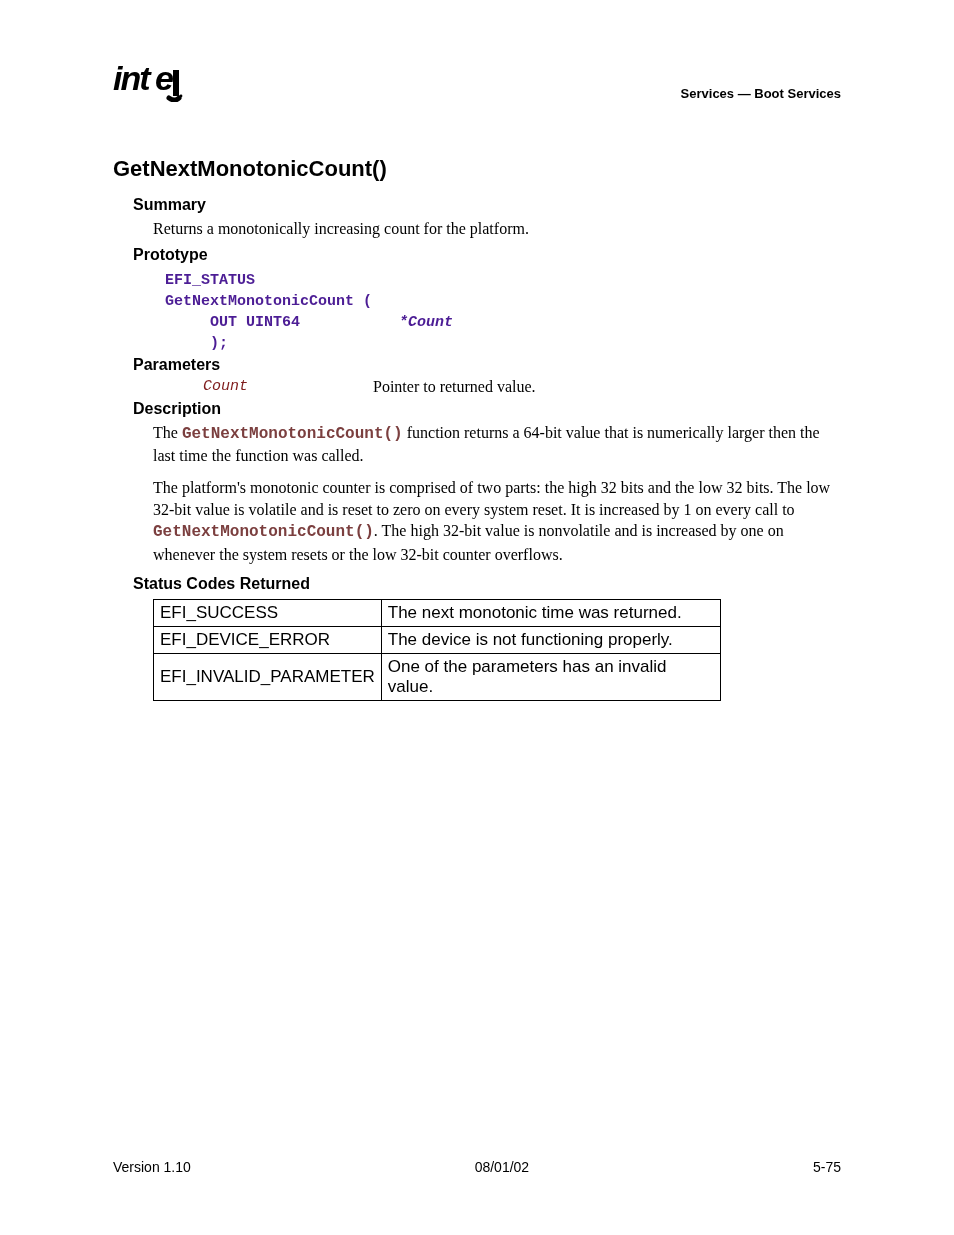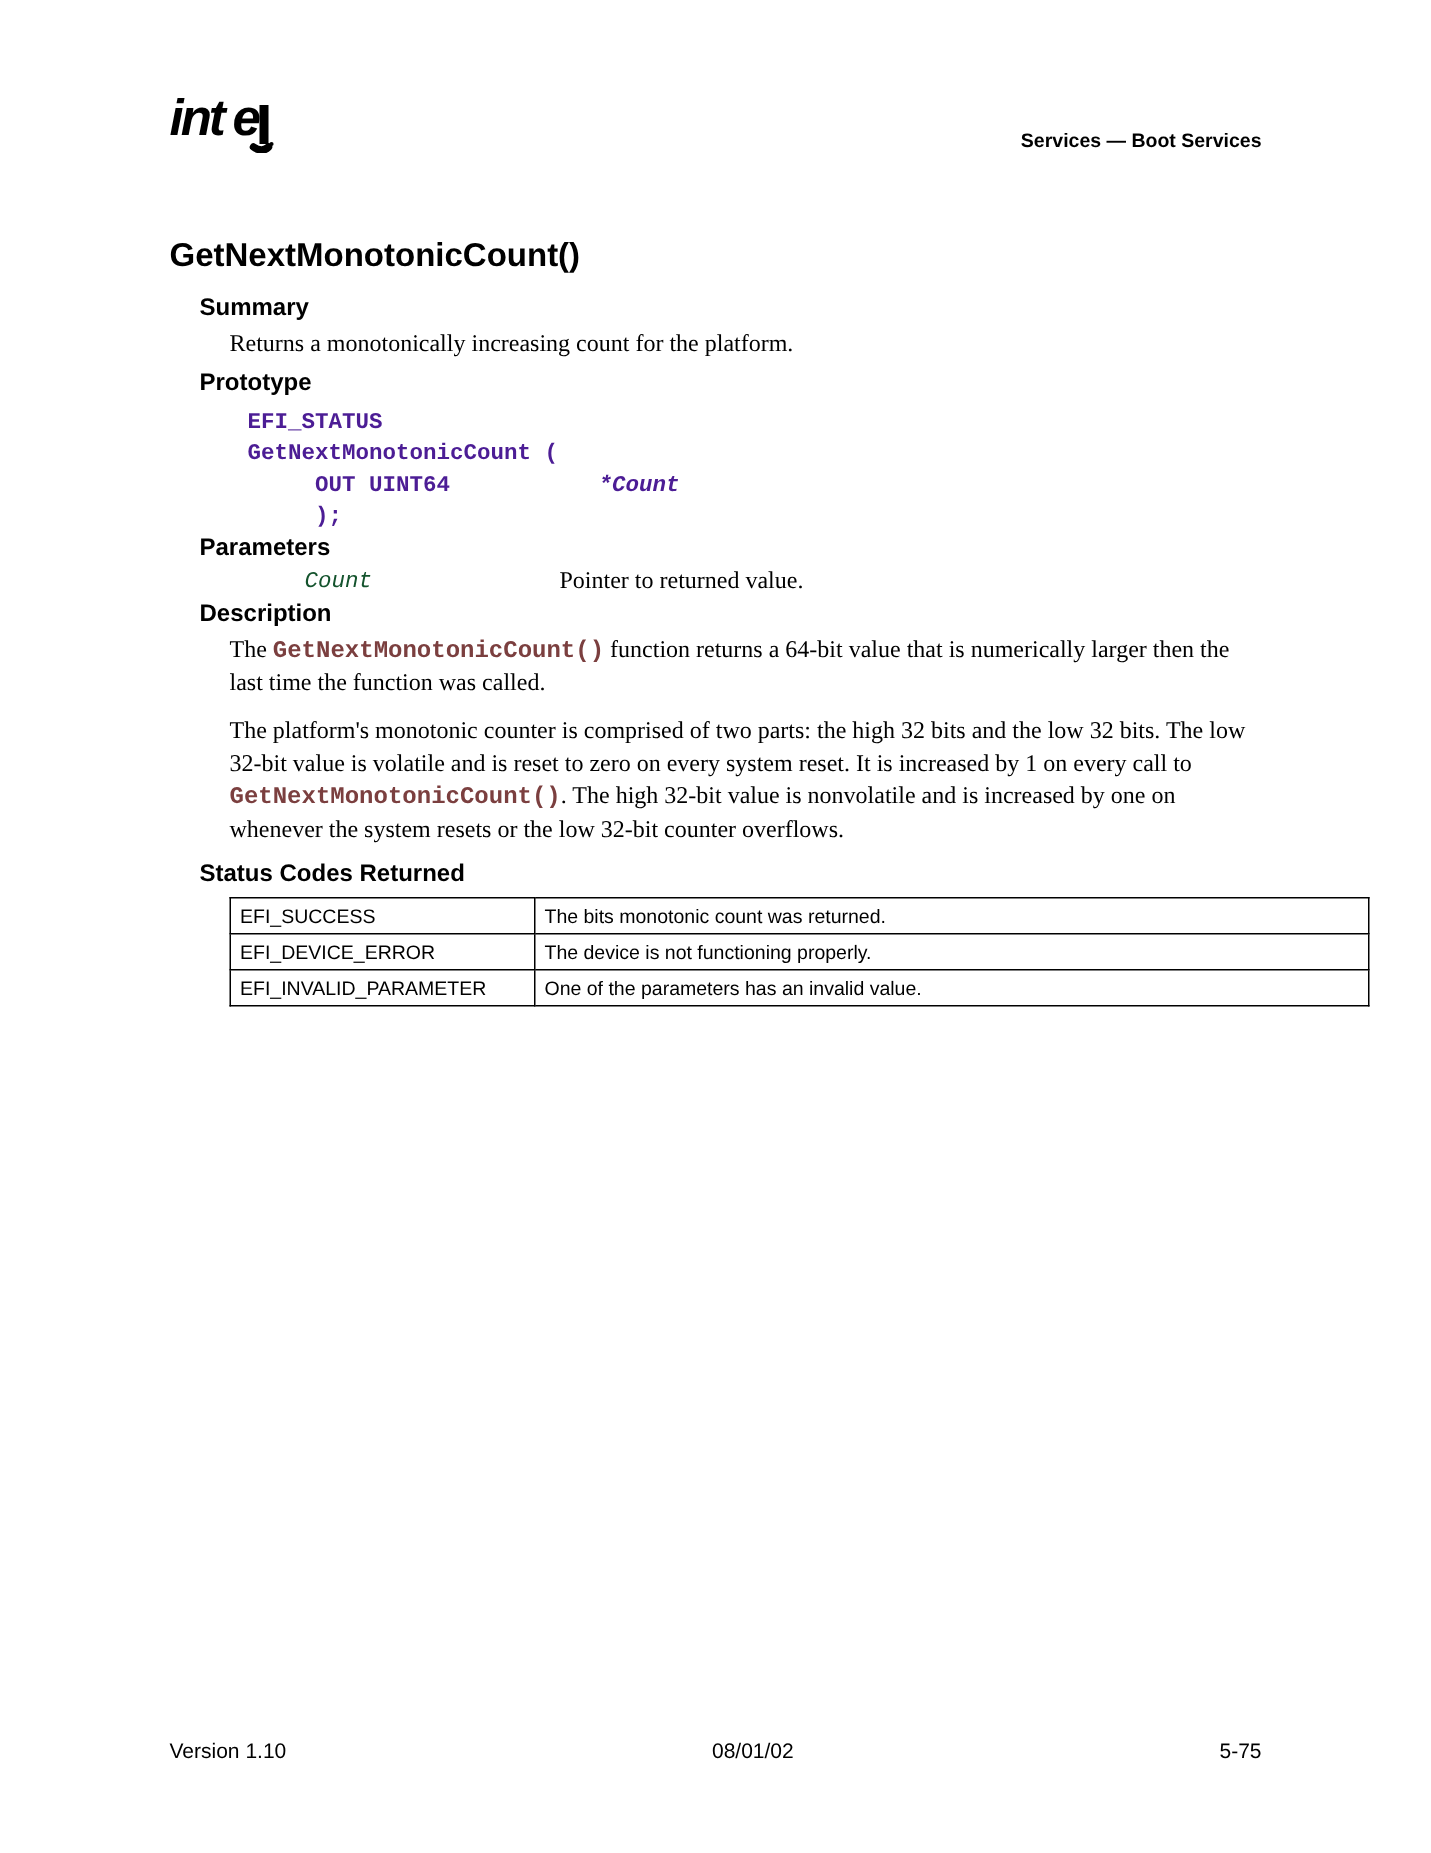--- a/index.html
+++ b/index.html
@@ -82,38 +82,38 @@
   }
   .param-row {
     display: flex;
     margin: 2px 0 4px 90px;
   }
   .param-name {
     font-family: "Courier New", Courier, monospace;
     font-style: italic;
     font-weight: normal;
     font-size: 15px;
-    color: #14532d;
+    color: #7f1d1d;
     width: 170px;
   }
   .param-desc {
     font-family: "Times New Roman", Times, serif;
     font-size: 16px;
   }
   .inline-code {
     font-family: "Courier New", Courier, monospace;
     font-weight: bold;
     color: #7b3f3f;
   }
   table.status {
     border-collapse: collapse;
     margin: 6px 0 0 40px;
-    width: 760px;
-    font-family: Arial, Helvetica, sans-serif;
-    font-size: 13px;
+    width: 568px;
+    font-family: Arial, Helvetica, sans-serif;
+    font-size: 17px;
     padding-left: 20px;
   }
   table.status td {
     border: 1px solid #000;
     padding: 3px 6px;
     vertical-align: middle;
     height: 17px;
   }
   table.status td:first-child {
     width: 190px;
@@ -170,21 +170,21 @@
   </p>
   <p class="body-text para">
     <span>The platform's monotonic counter is comprised of two parts:  the high 32 bits and the low 32 bits.  The low 32-bit value is volatile and is reset to zero on every system reset.  It  is increased by 1 on every call to </span><span class="inline-code">GetNextMonotonicCount()</span><span>.  The high 32-bit value is nonvolatile and is increased by one on whenever the system resets or the low 32-bit counter overflows.</span>
   </p>
 
   <h2 class="flush">Status Codes Returned</h2>
   <table class="status">
     <tbody>
         <tr>
       <td>EFI_SUCCESS</td>
-      <td>The bits monotonic count was returned.</td>
+      <td>The next monotonic time was returned.</td>
     </tr>
     <tr>
       <td>EFI_DEVICE_ERROR</td>
       <td>The device is not functioning properly.</td>
     </tr>
     <tr>
       <td>EFI_INVALID_PARAMETER</td>
       <td>One of the parameters has an invalid value.</td>
     </tr>
   </tbody>

